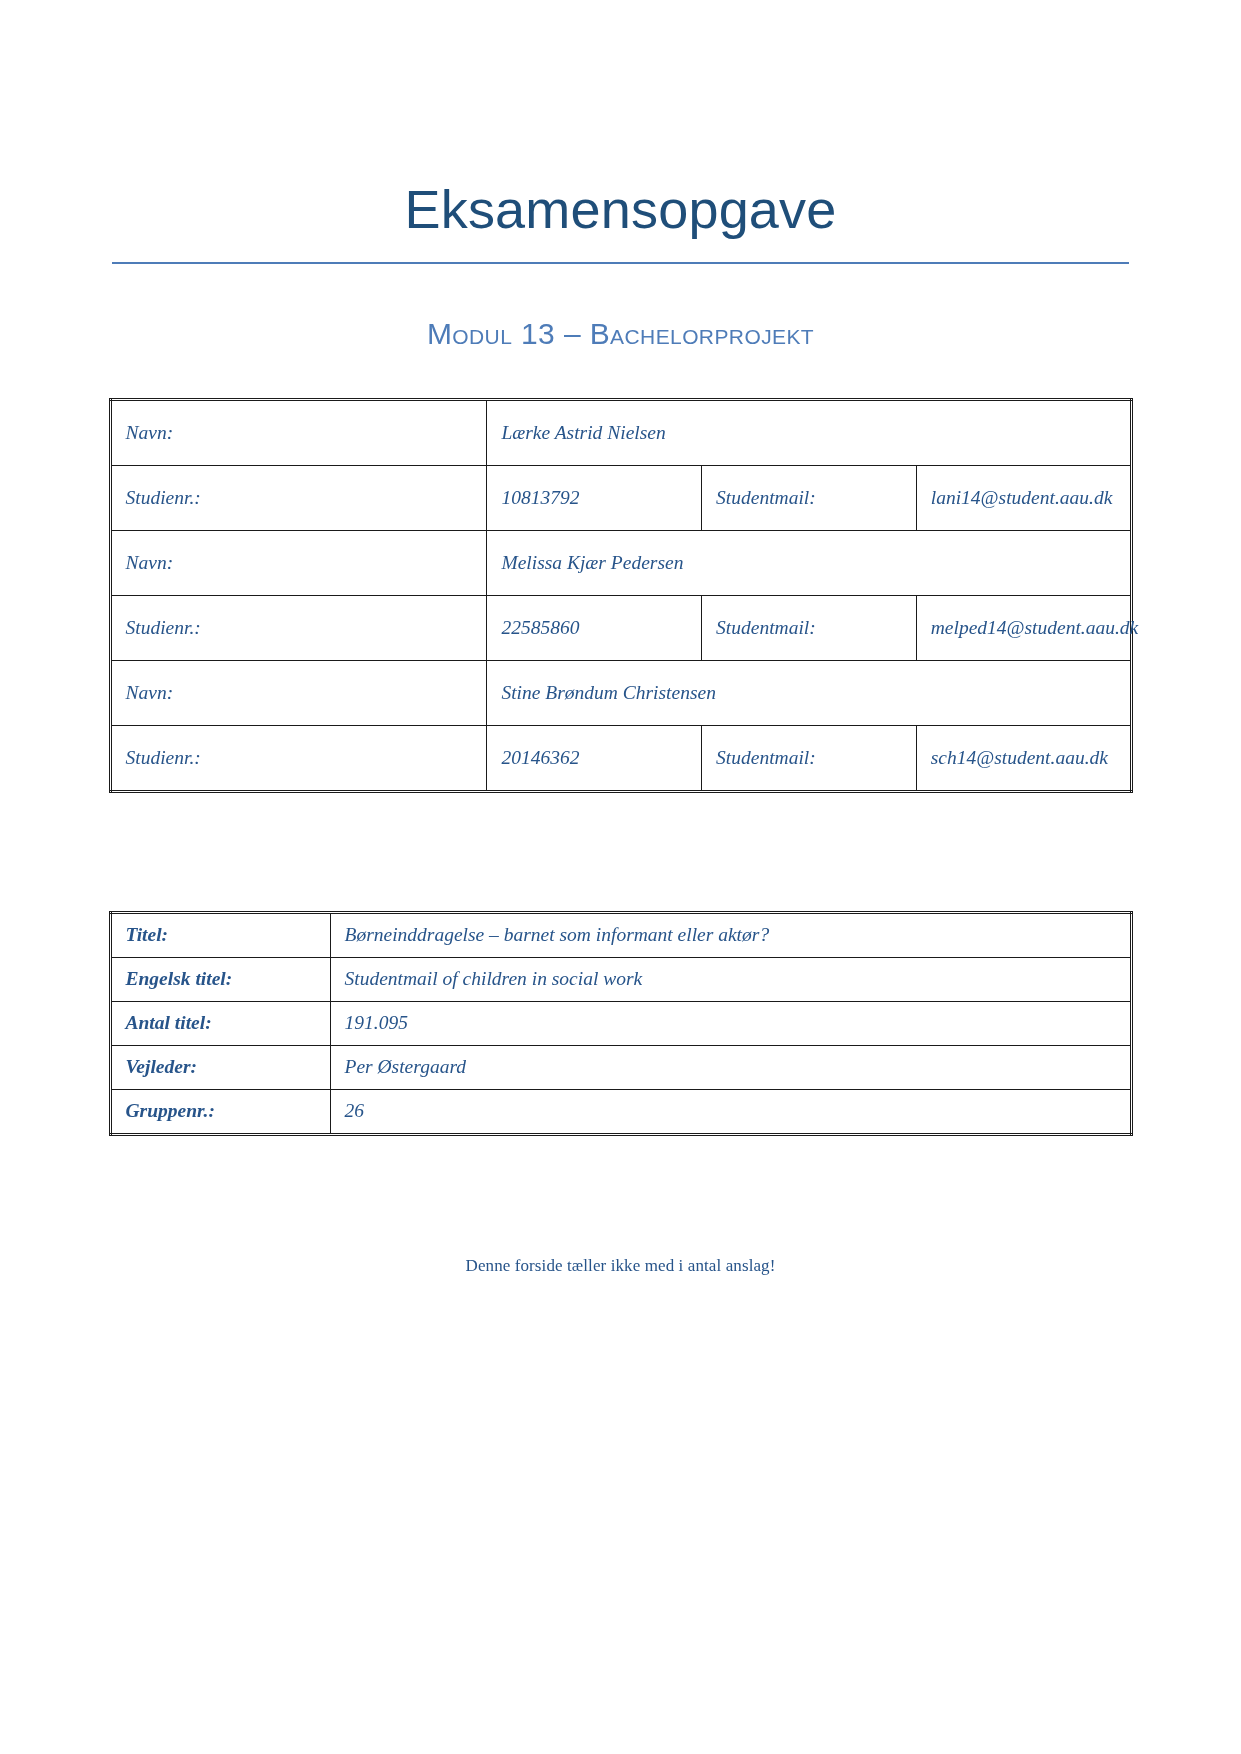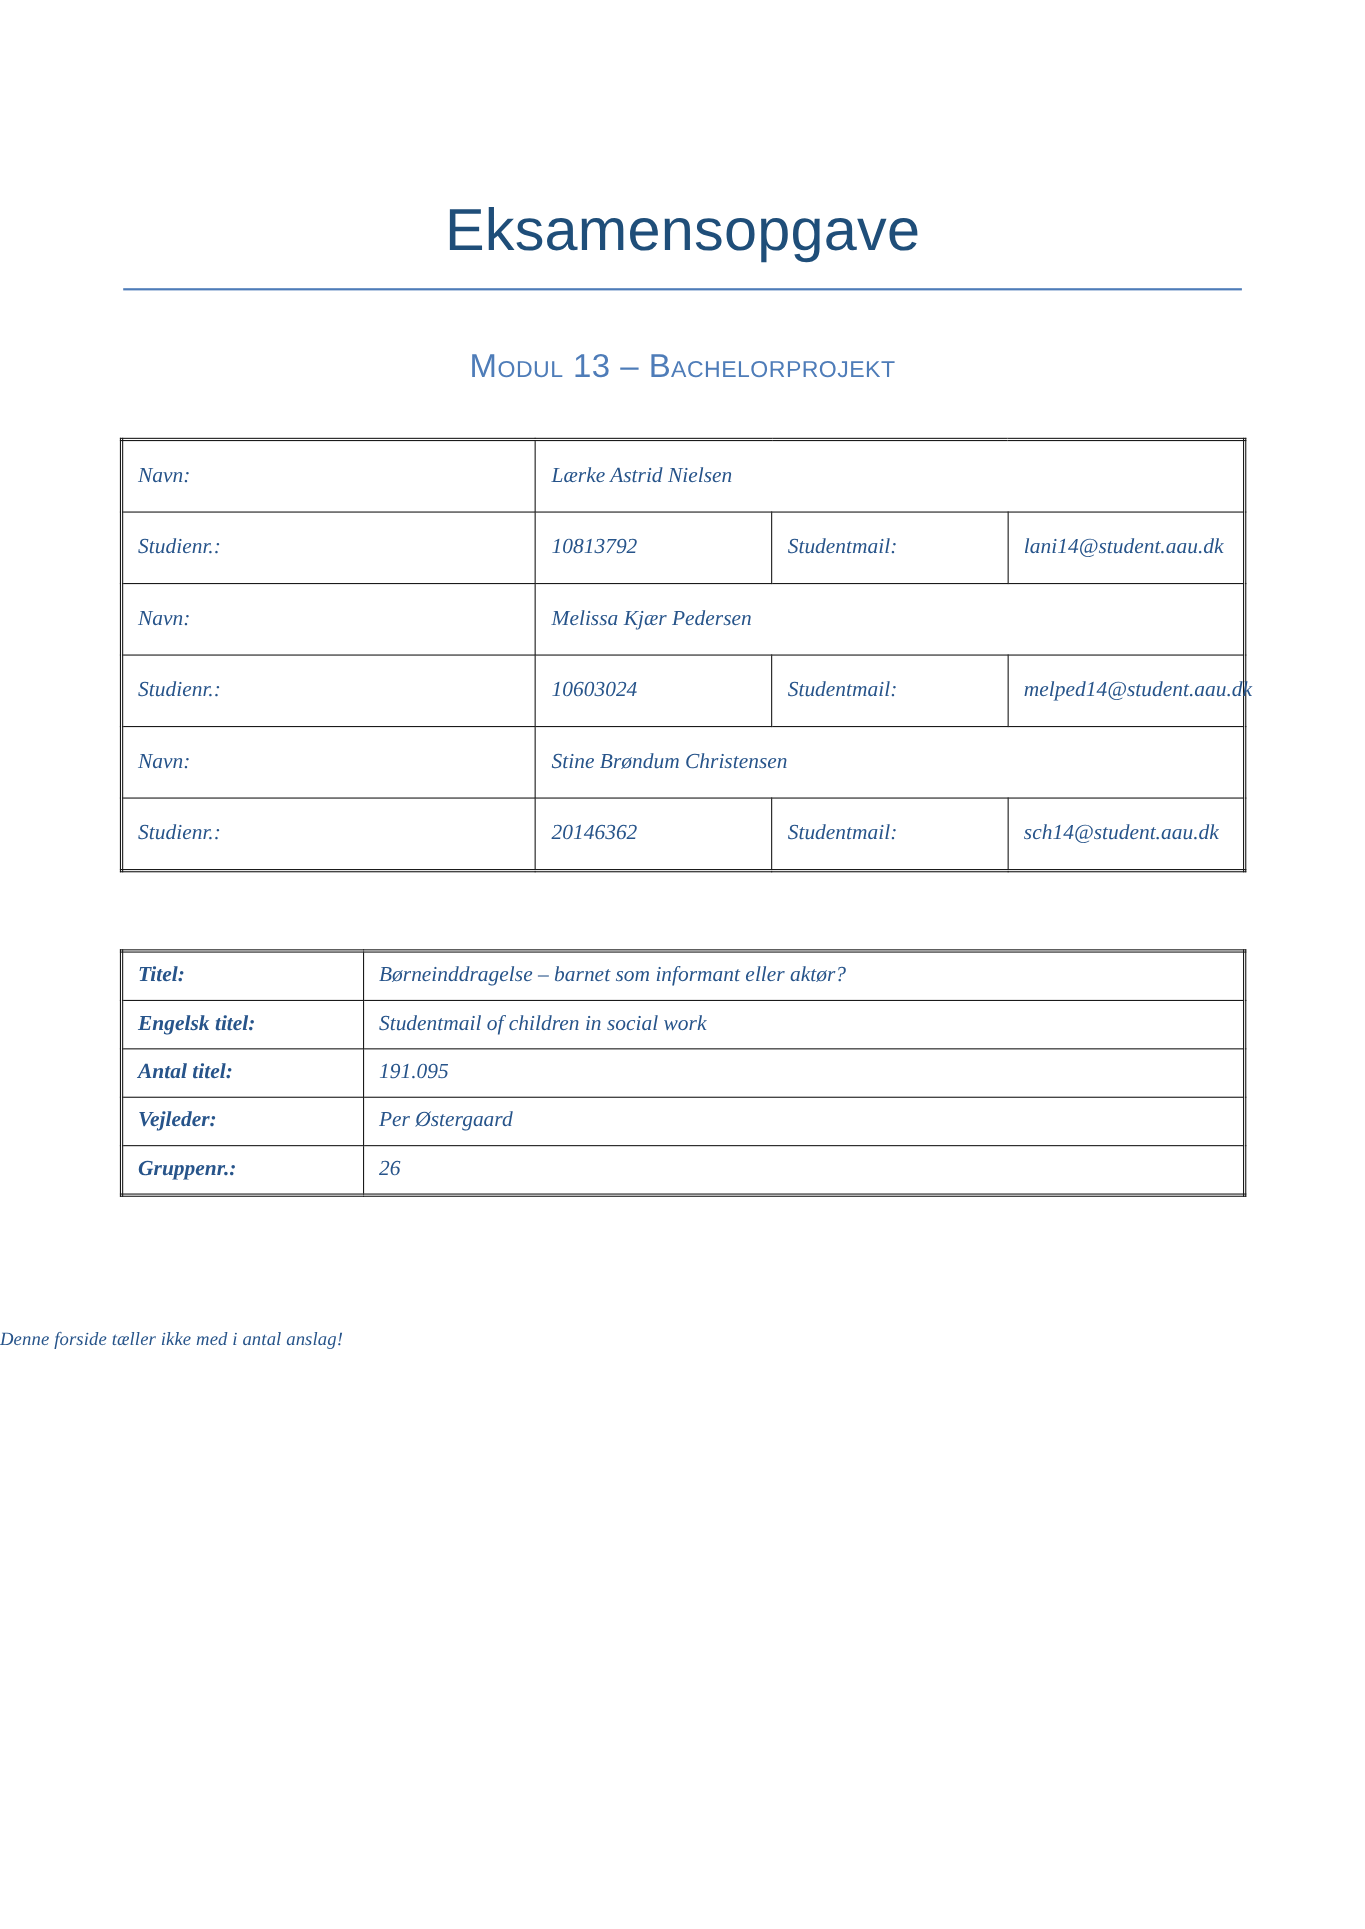--- a/index.html
+++ b/index.html
@@ -89,35 +89,35 @@
   }
   #students-table td {
     height: 64px;
   }
   #students-table .c-label  { width: 128px; }
   #students-table .c-value  { width: 240px; }
   #students-table .c-label2 { width: 180px; }
 
   
   #meta-table {
-    margin-top: 70px;
+    margin-top: 118px;
   }
   #meta-table td {
     height: 43px;
     font-size: 19.5px;
   }
   #meta-table .m-label {
     width: 190px;
     font-weight: bold;
   }
 
   
   .footnote {
     margin-top: 120px;
-    font-style: italic;
+    text-align: center;
     font-family: "Liberation Serif", "DejaVu Serif", serif;
     font-size: 17px;
     color: #27548a;
     letter-spacing: 0.1px;
   }
 </style>
 </head>
 <body>
 
 <div class="page">
@@ -144,21 +144,21 @@
         <td class="c-label2">Studentmail:</td>
         <td>lani14@student.aau.dk</td>
       </tr>
 
       <tr>
         <td class="c-label">Navn:</td>
         <td class="c-value" colspan="3">Melissa Kjær Pedersen</td>
       </tr>
       <tr>
         <td class="c-label">Studienr.:</td>
-        <td class="c-value">10603024</td>
+        <td class="c-value">22585860</td>
         <td class="c-label2">Studentmail:</td>
         <td>melped14@student.aau.dk</td>
       </tr>
 
       <tr>
         <td class="c-label">Navn:</td>
         <td class="c-value" colspan="3">Stine Brøndum Christensen</td>
       </tr>
       <tr>
         <td class="c-label">Studienr.:</td>

